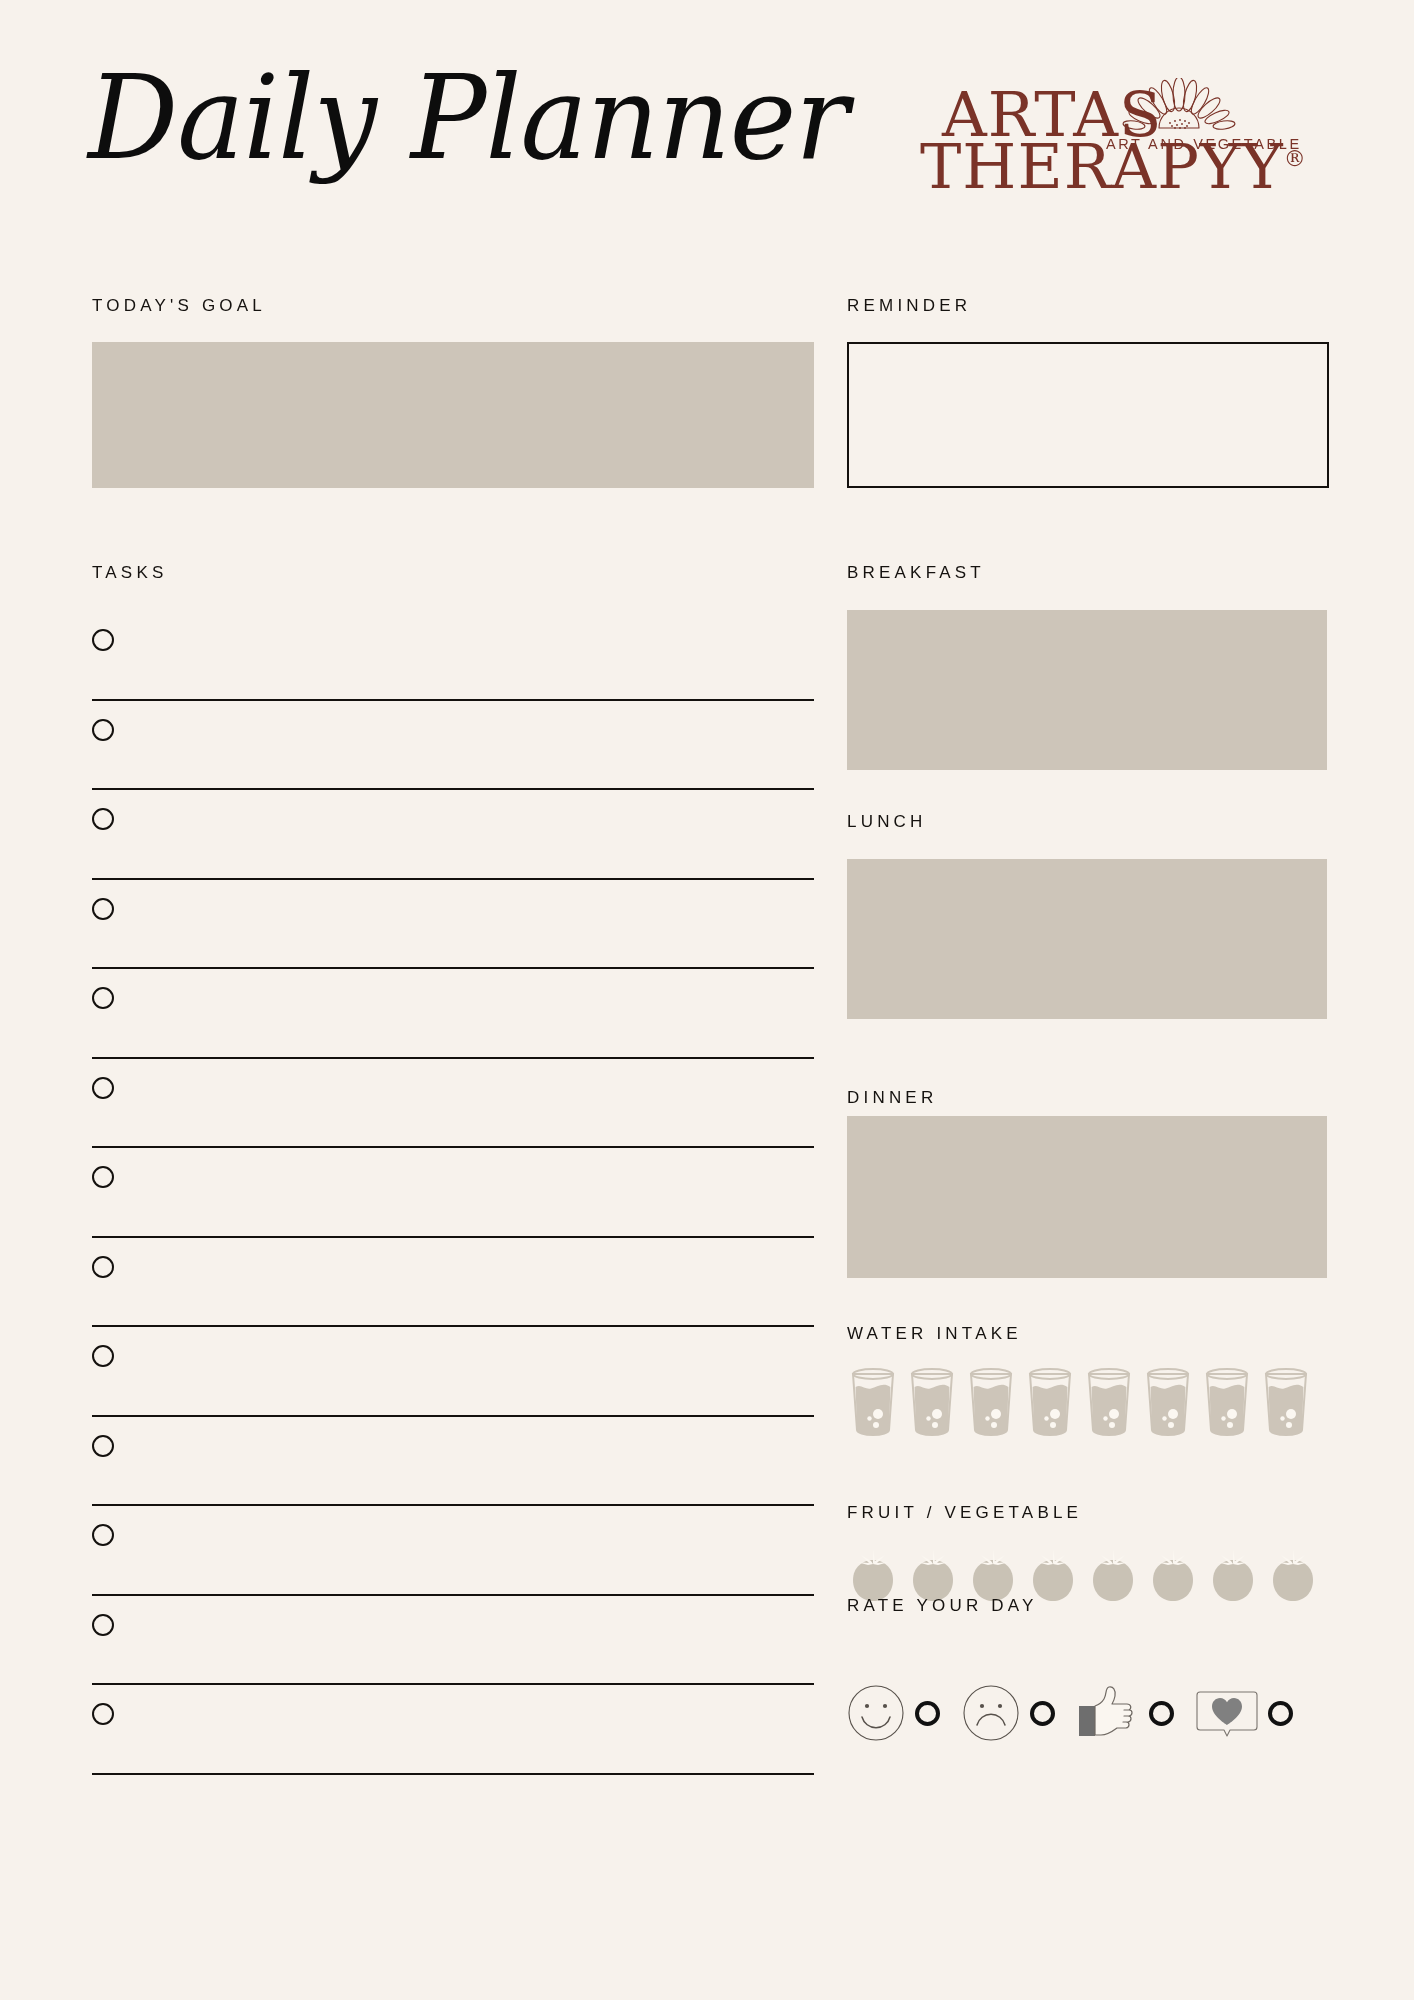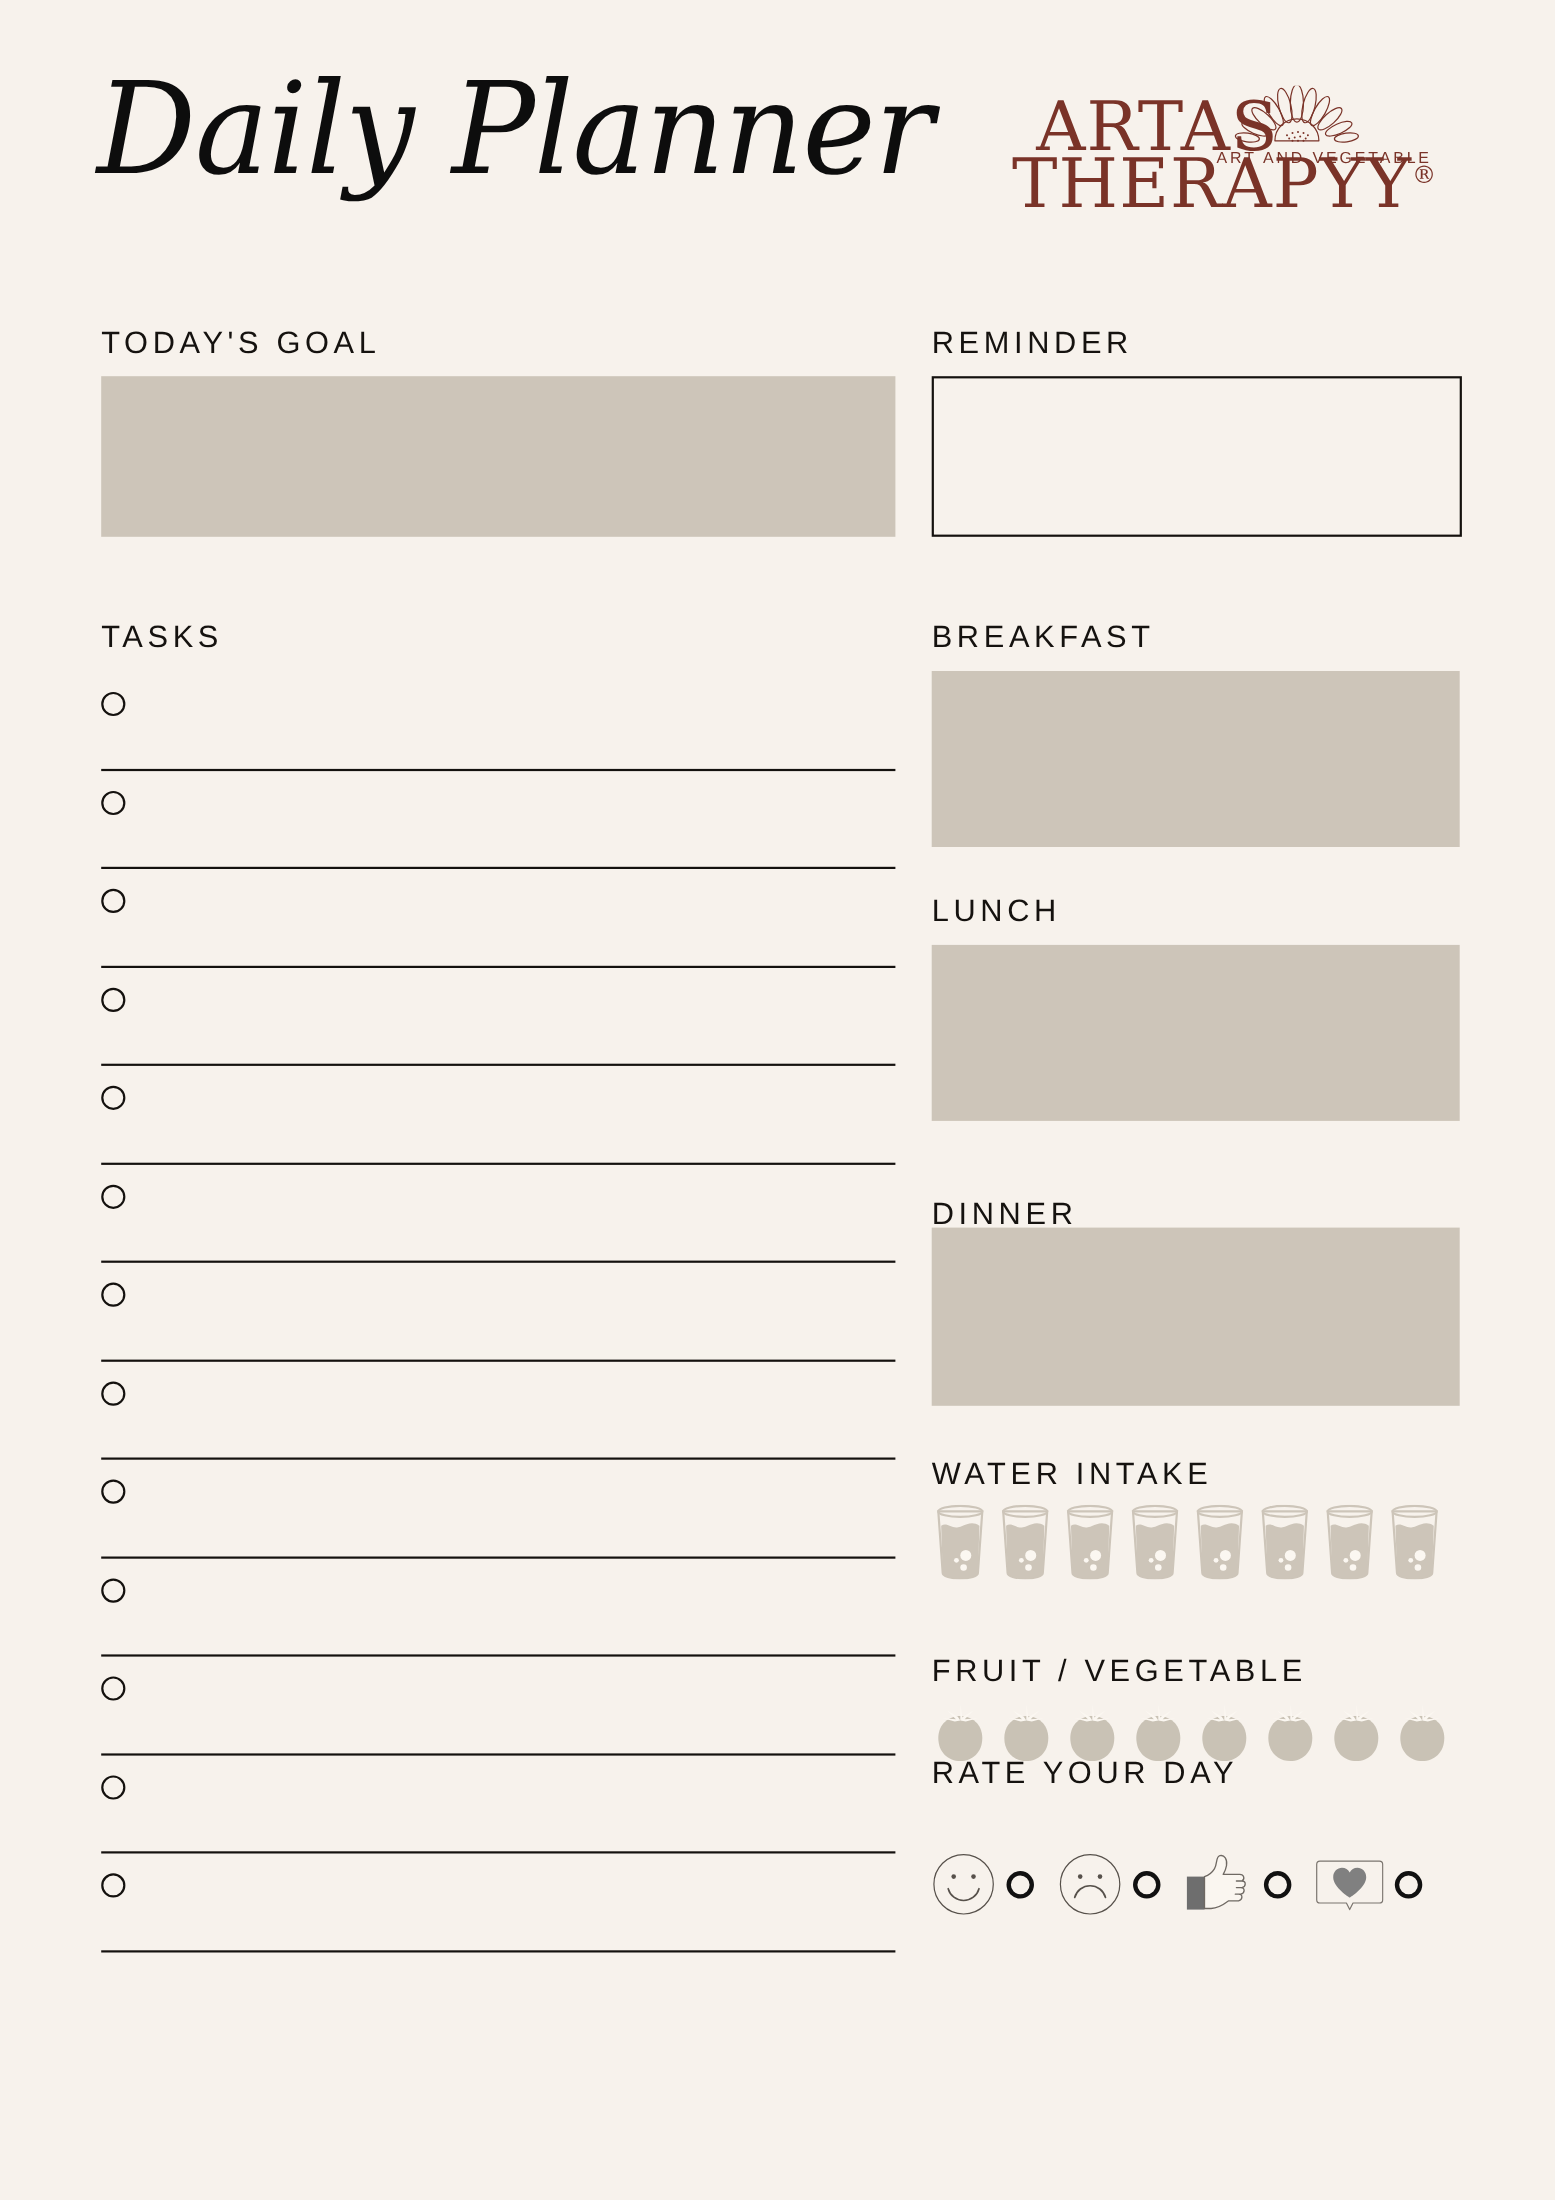--- a/index.html
+++ b/index.html
@@ -95,21 +95,21 @@
     font-family: "Liberation Sans", sans-serif;
     font-size: 14.5px;
     letter-spacing: 2.6px;
     color: #7a3328;
     white-space: nowrap;
   }
 
   
   .sec-label {
     font-family: "Liberation Sans", sans-serif;
-    font-size: 28px;
+    font-size: 17px;
     letter-spacing: 4.2px;
     color: #15120f;
     text-transform: uppercase;
     white-space: nowrap;
   }
 
   
   .col-left {
     position: absolute;
     left: 92px;

